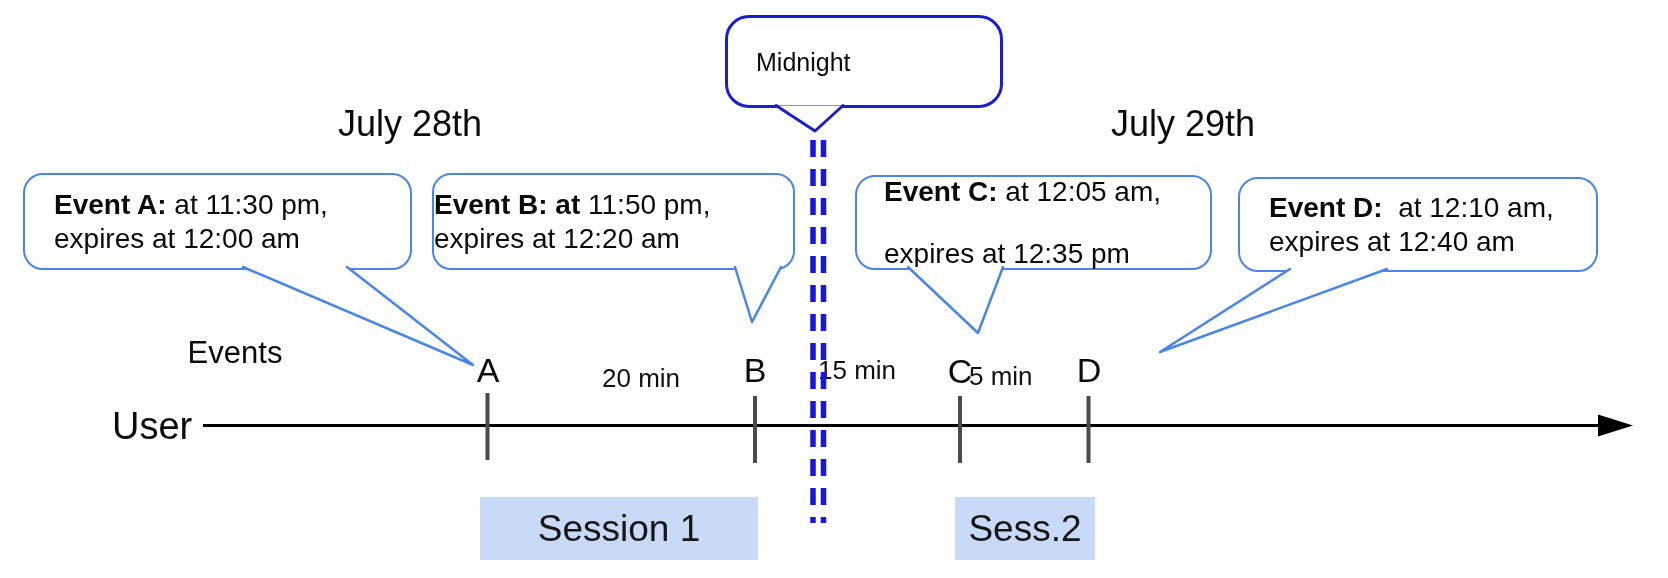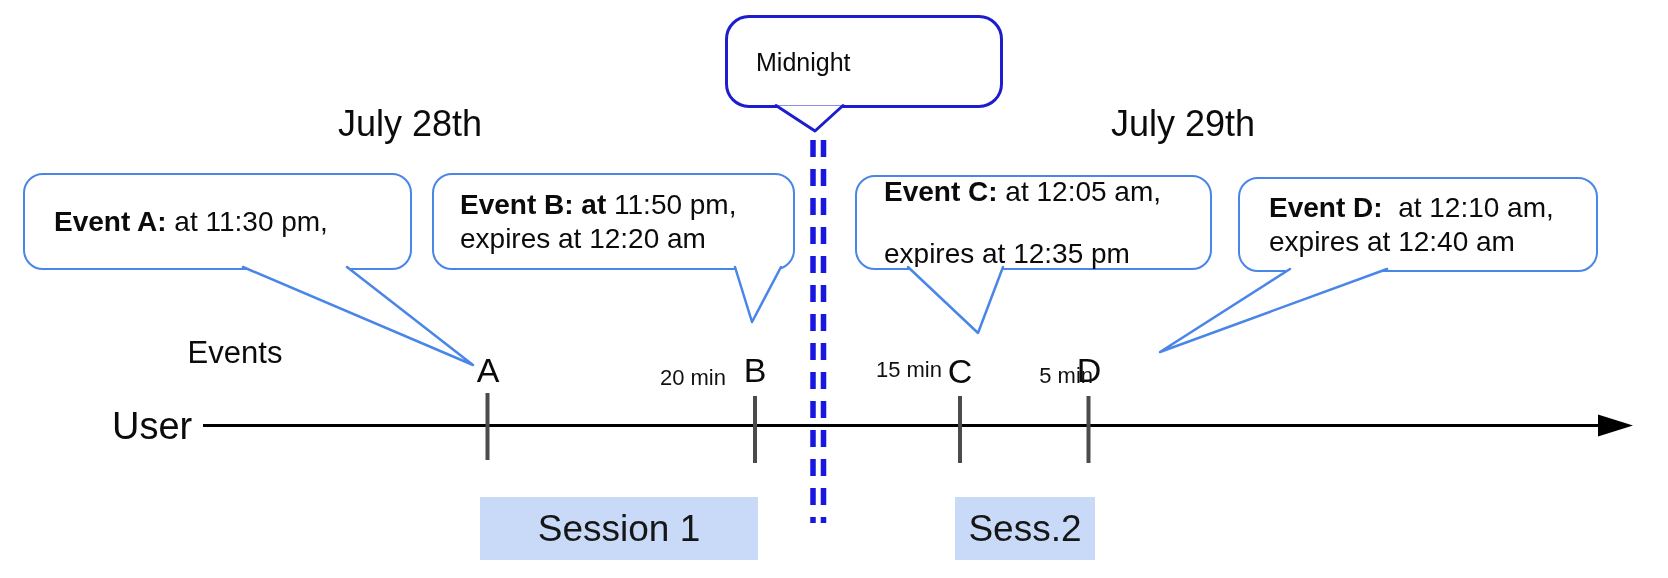--- a/index.html
+++ b/index.html
@@ -25,29 +25,29 @@
     font-size:28px;line-height:34px;color:#0b0b0b;
   }
   .bubble .line{white-space:pre;}
   .bubble .line b{font-weight:bold;}
   .bubble.midnight{
     border:3px solid var(--midnight_border);border-radius:24px;
     font-size:25px;justify-content:center;
   }
   .pad-28{padding-left:28px;}
   .pad-29{padding-left:29px;}
-  .pad-26{padding-left:26px;}
+  .pad-26{border-radius:19px;}
   .pad-27{padding-left:27px;}
 
   .axis-label{position:absolute;color:#0b0b0b;}
   .events-label{font-size:31px;line-height:34px;width:150px;text-align:center;}
   .user-label{font-size:38px;line-height:44px;}
 
   .tick-label{position:absolute;width:56px;text-align:center;font-size:34px;line-height:36px;color:#0b0b0b;}
-  .gap-label{position:absolute;width:124px;text-align:right;font-size:22px;line-height:28px;color:#111;}
+  .gap-label{position:absolute;width:124px;text-align:left;font-size:26px;line-height:28px;color:#111;}
 
   .session-box{
     position:absolute;background:var(--session_fill);
     display:flex;align-items:center;justify-content:center;
     font-size:37px;color:#161616;
   }
 
   svg.overlay{position:absolute;left:0;top:0;pointer-events:none;}
   .timeline-line{stroke:var(--timeline);stroke-width:3;}
   .arrow-head{fill:var(--timeline);}
@@ -63,20 +63,21 @@
 
   <div class="date-label" style="left:260px;top:103px;width:300px;">July 28th</div>
   <div class="date-label" style="left:1033px;top:103px;width:300px;">July 29th</div>
 
   <div class="bubble midnight pad-28" style="left:725px;top:15px;width:278px;height:93px;">
     <div class="line">Midnight</div>
   </div>
 
   <div class="bubble pad-29" style="left:23px;top:173px;width:389px;height:97px;">
     <div class="line"><b>Event A:</b><span> at 11:30 pm,</span></div>
+    <div class="line">expires at 12:00 am</div>
   </div>
 
   <div class="bubble pad-26" style="left:432px;top:173px;width:363px;height:97px;">
     <div class="line"><b>Event B: at</b><span> 11:50 pm,</span></div>
     <div class="line">expires at 12:20 am</div>
   </div>
 
   <div class="bubble pad-27" style="left:855px;top:175px;width:357px;height:95px;gap:28px;">
     <div class="line"><b>Event C:</b><span> at 12:05 am,</span></div>
     <div class="line">expires at 12:35 pm</div>

